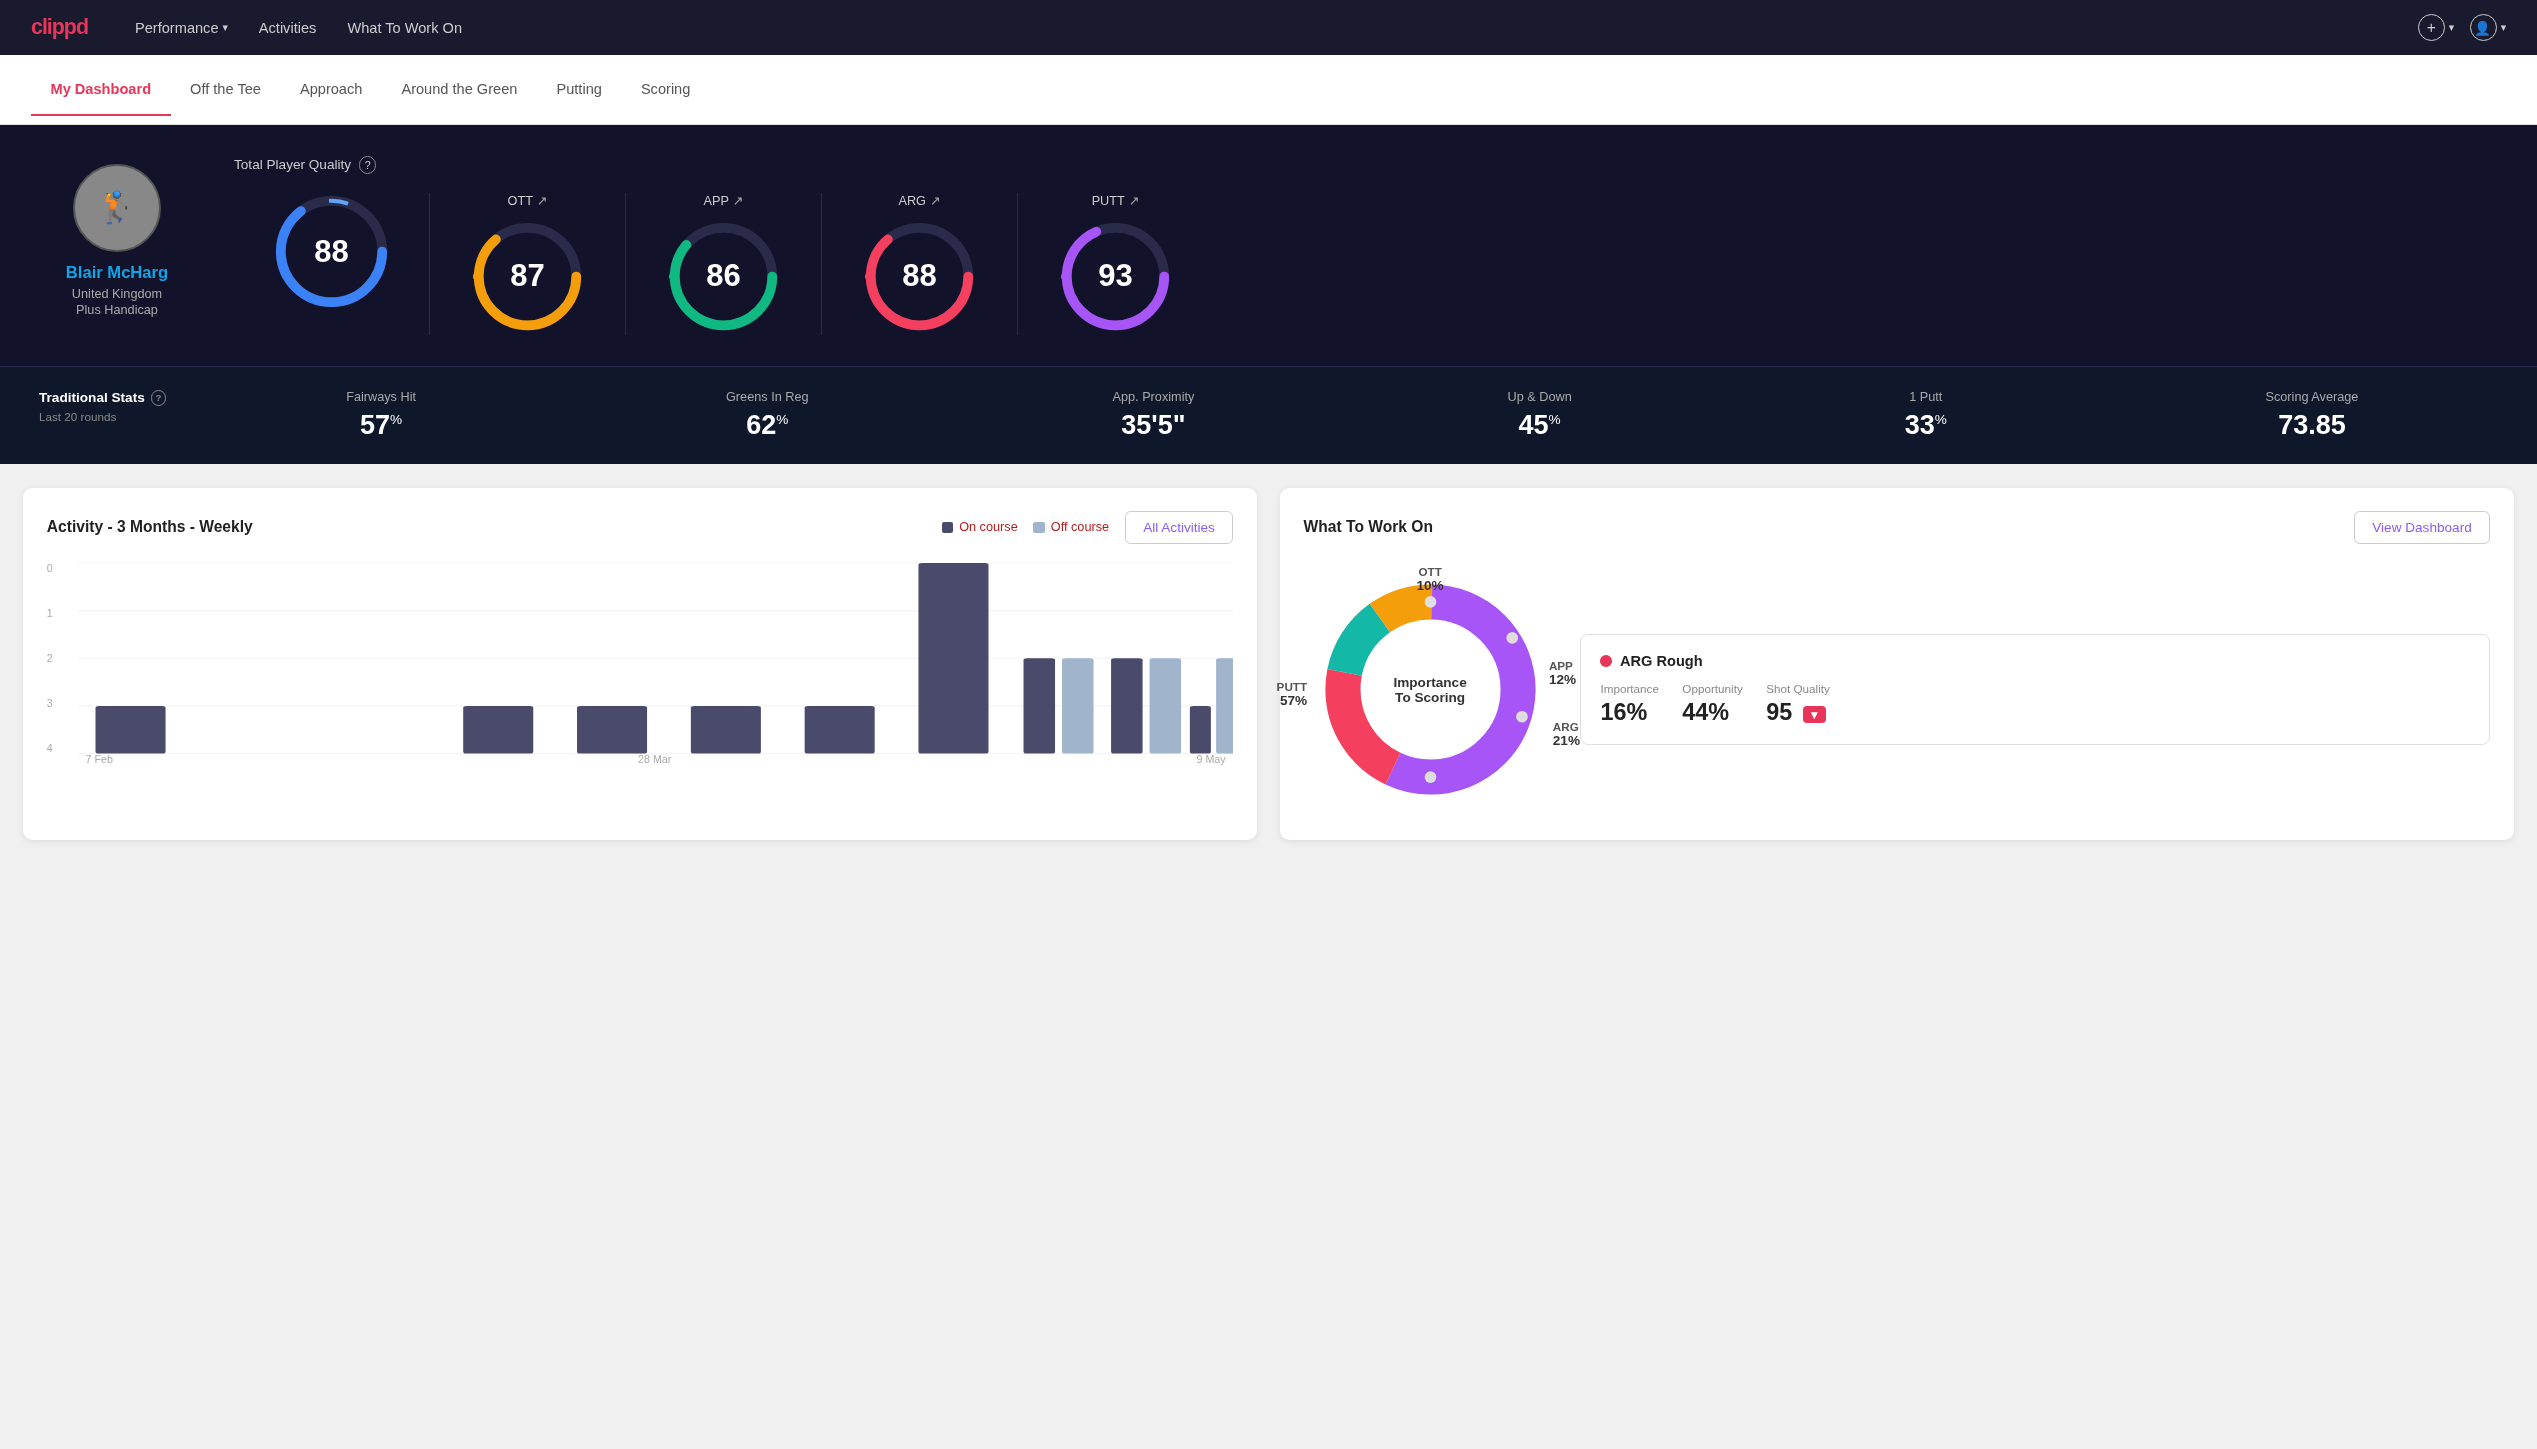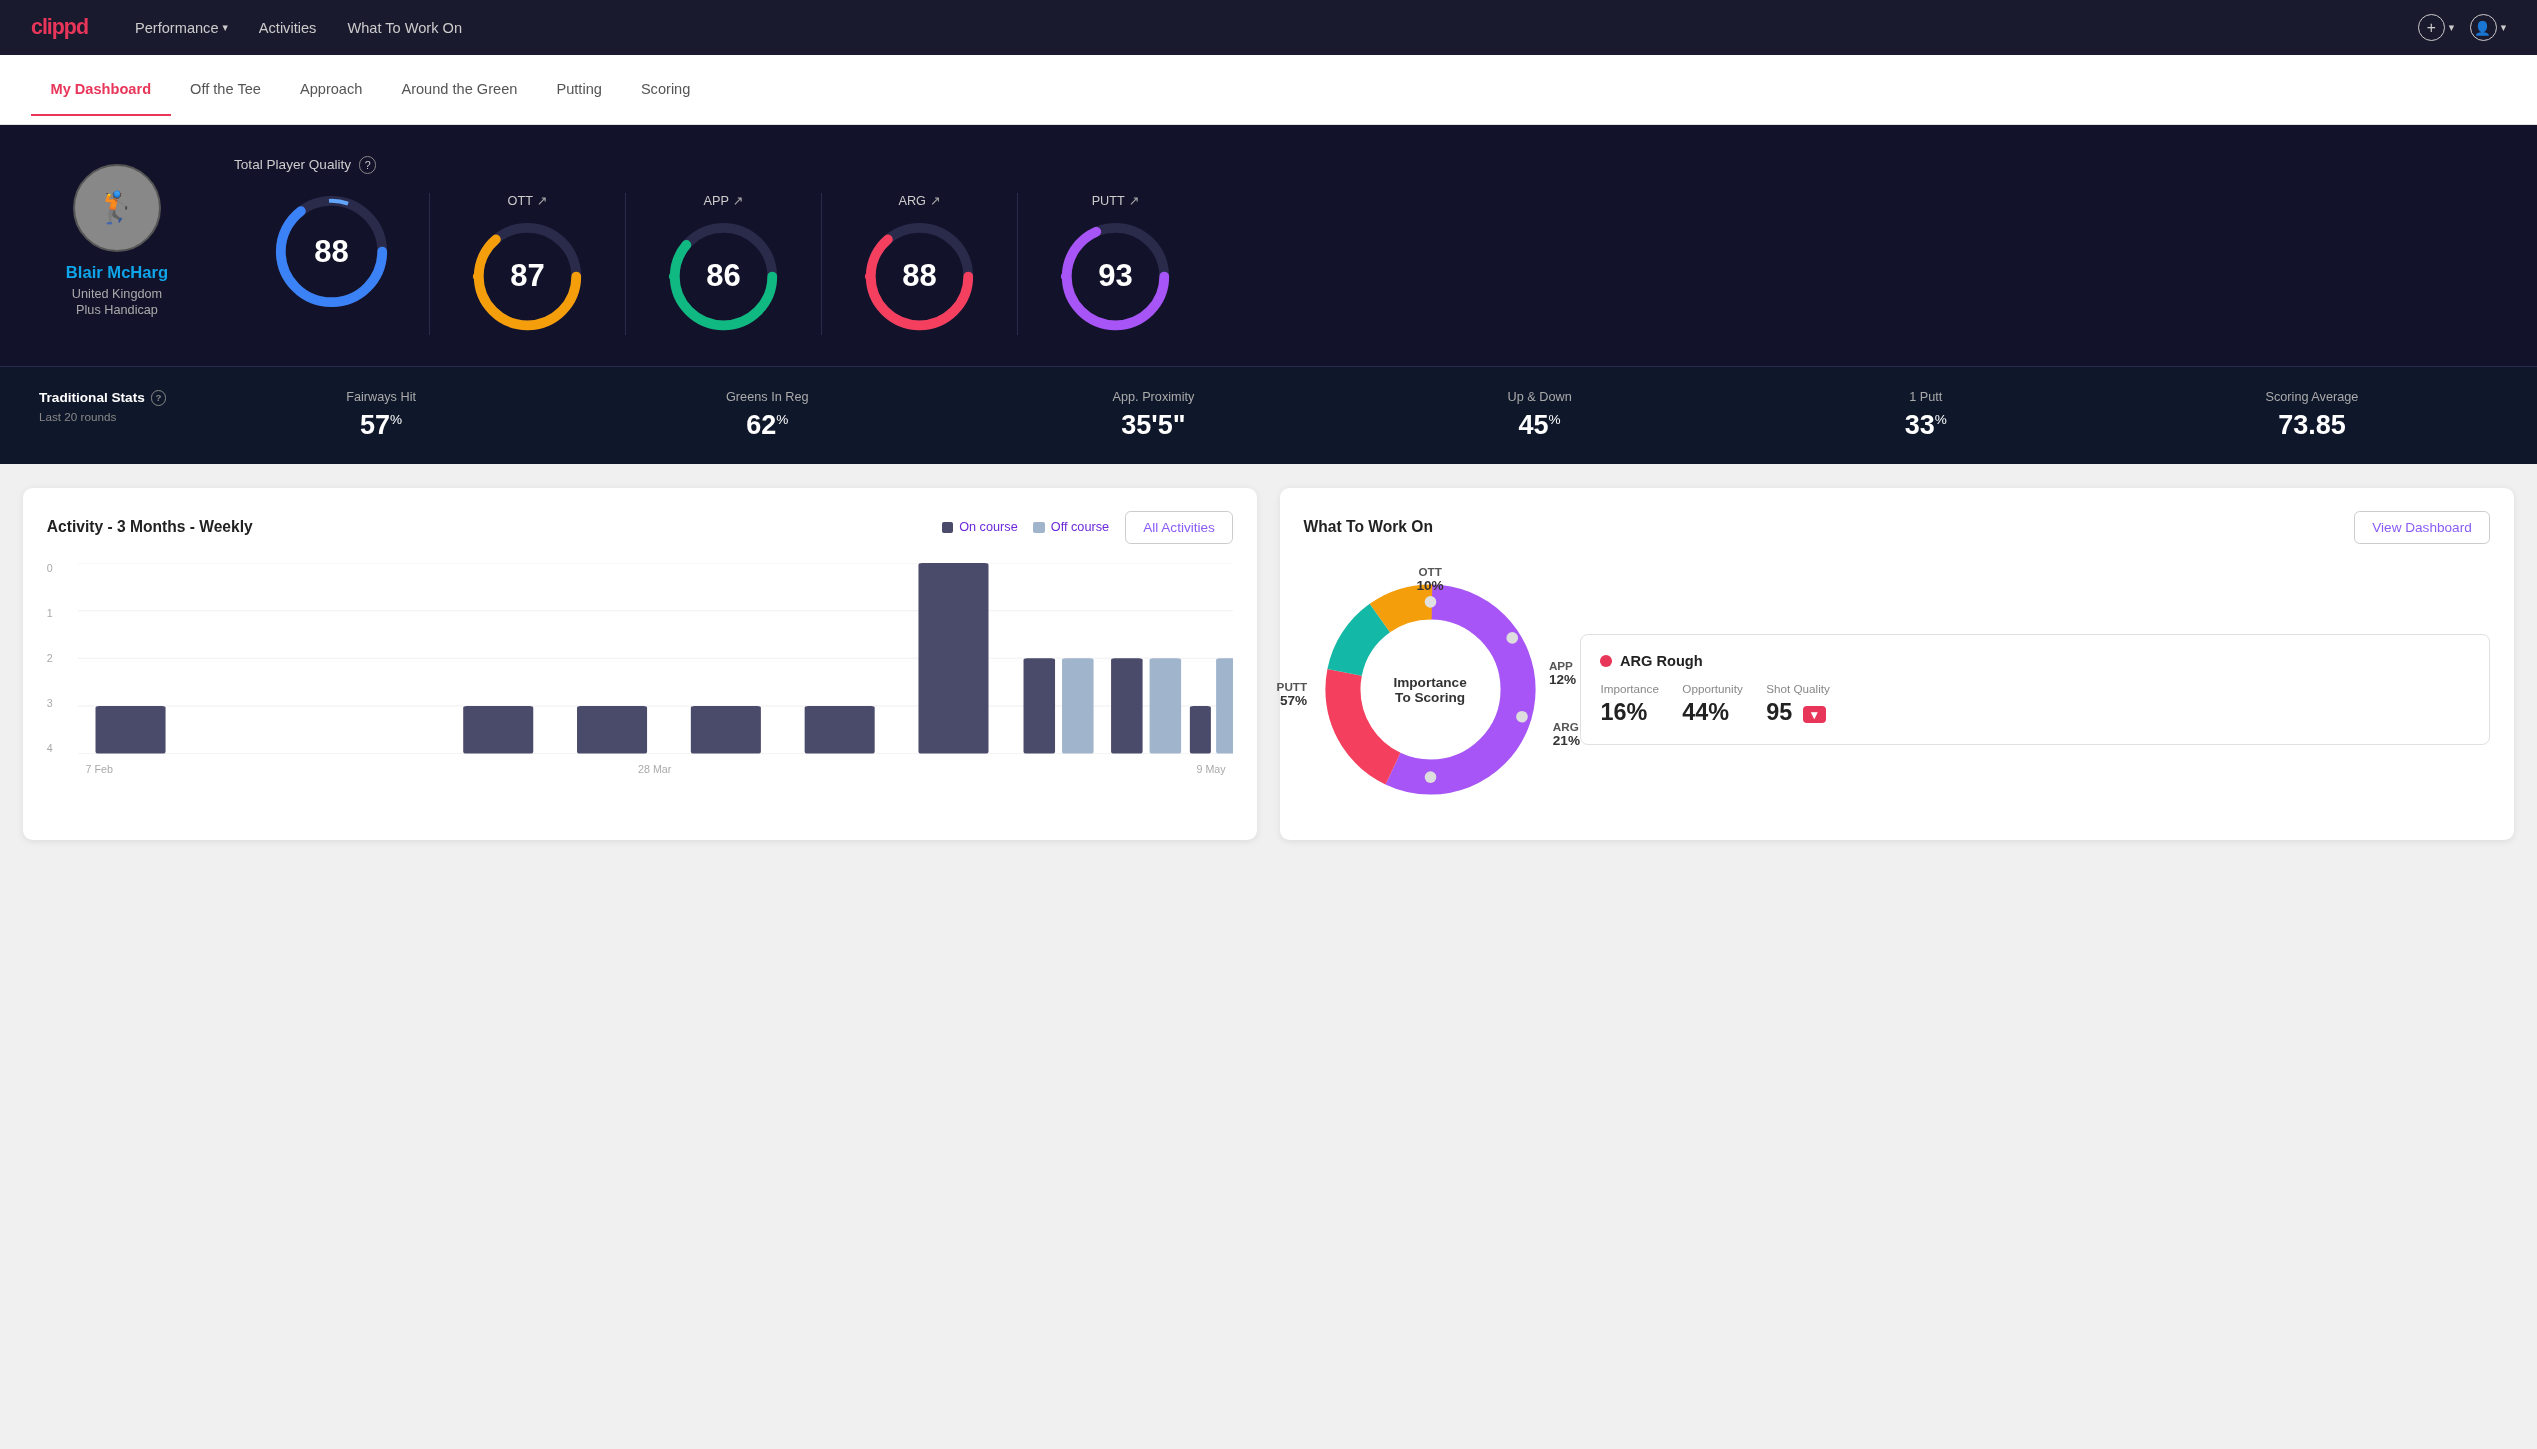--- a/index.html
+++ b/index.html
@@ -51,21 +51,21 @@
 
     
     .bottom-section { display: flex; gap: 23.4px; padding: 23.4px 23.4px; background: #f0f0f0; }
     .card { background: #fff; border-radius: 9.7px; padding: 23.4px; box-shadow: 0 1.9px 7.8px rgba(0,0,0,0.08); }
     .card-left { flex: 1; }
     .card-right { flex: 1; }
 
     .card-header { display: flex; align-items: center; justify-content: space-between; margin-bottom: 19.5px; }
     .card-title { font-size: 15.6px; font-weight: 600; color: #222; }
     .legend { display: flex; gap: 15.6px; align-items: center; }
-    .legend-item { display: flex; align-items: center; gap: 5.8px; font-size: 12.7px; color: #6d28d9; }
+    .legend-item { display: flex; align-items: center; gap: 5.8px; font-size: 12.7px; color: #b91c1c; }
     .legend-dot { width: 11.7px; height: 11.7px; border-radius: 1.9px; }
     .btn-outline { border: 1px solid #ccc; background: #fff; color: #8b5cf6; padding: 7.8px 17.5px; border-radius: 5.8px; font-size: 13.6px; cursor: pointer; }
 
     
     .chart-area { position: relative; height: 214px; }
     .chart-y-labels { position: absolute; left: 0; top: 0; bottom: 23.4px; display: flex; flex-direction: column-reverse; justify-content: space-between; }
     .chart-y-label { font-size: 10.7px; color: #aaa; line-height: 1; }
     .x-labels { position: absolute; bottom: 0; left: 31px; right: 0; display: flex; justify-content: space-between; padding: 0 7.8px; }
     .x-label { font-size: 10.7px; color: #aaa; }
 
@@ -315,21 +315,21 @@
           <rect x="540" y="100" width="18" height="100" fill="#4a4a6a" rx="2"></rect>
           <rect x="562" y="100" width="18" height="100" fill="#a0b4cc" rx="2"></rect>
 
           <rect x="590" y="100" width="18" height="100" fill="#4a4a6a" rx="2"></rect>
           <rect x="612" y="100" width="18" height="100" fill="#a0b4cc" rx="2"></rect>
 
           <rect x="635" y="150" width="12" height="50" fill="#4a4a6a" rx="2"></rect>
           <rect x="650" y="100" width="12" height="100" fill="#a0b4cc" rx="2"></rect>
         </svg>
       </div>
-      <div class="x-labels" style="bottom:2px;">
+      <div class="x-labels" style="bottom:12px;">
         <span class="x-label">7 Feb</span>
         <span class="x-label">28 Mar</span>
         <span class="x-label">9 May</span>
       </div>
     </div>
   </div>
 
   <div class="card card-right">
     <div class="card-header">
       <div class="card-title">What To Work On</div>

